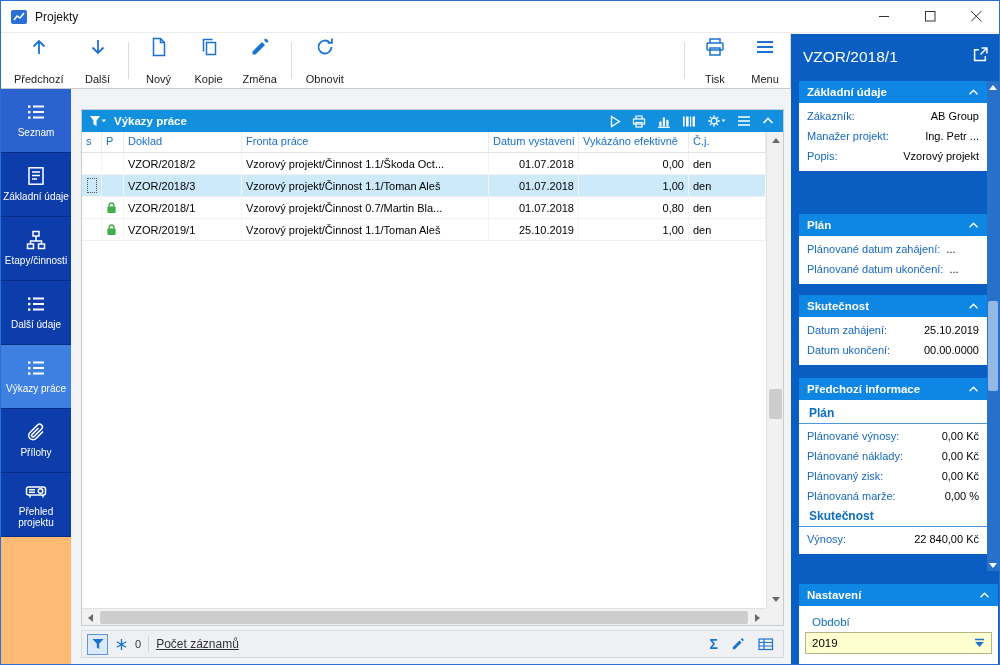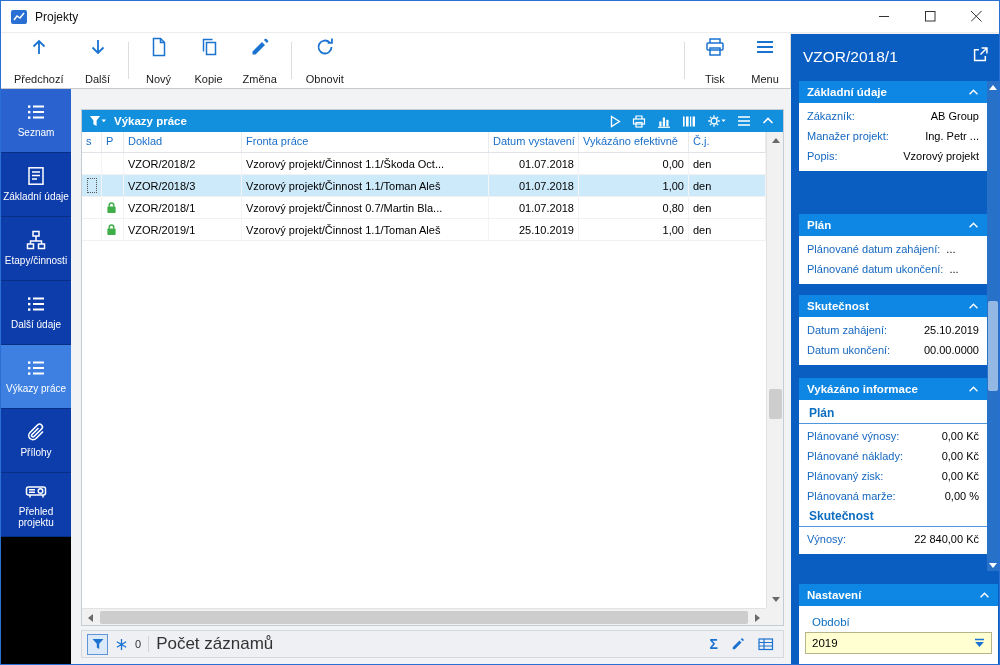--- a/index.html
+++ b/index.html
@@ -15,21 +15,21 @@
   .win-btn { width:46px; height:100%; display:flex; align-items:center; justify-content:center; cursor:default; }
 
   
   .toolbar { position:absolute; top:32px; left:0; width:790px; height:56px; background:#fff; border-bottom:1px solid #c9c9c9; border-right:1px solid #dcdcdc; display:flex; align-items:stretch; padding-left:4px; }
   .tb-btn { min-width:50px; padding:0 9px; display:flex; flex-direction:column; align-items:center; justify-content:center; gap:16px; }
   .tb-label { font-size:11px; color:#1b1b1b; white-space:nowrap; }
   .tb-sep { width:1px; background:#ddd; margin:9px 5px; }
   .tb-spacer { flex:1; }
 
   
-  .sidebar { position:absolute; top:88px; left:0; width:70px; bottom:0; background:#000000; }
+  .sidebar { position:absolute; top:88px; left:0; width:70px; bottom:0; background:#fdba74; }
   .side-item { height:64px; display:flex; flex-direction:column; align-items:center; justify-content:center; gap:5px; background:#0d3dab; border-bottom:1px solid #082f86; }
   .side-item .label { font-size:10px; color:#fff; text-align:center; line-height:1.15; overflow-wrap:anywhere; padding:0 2px; }
   .side-item.tile { background:#2a63cf; }
   .side-item.active { background:#3d80e2; }
 
   
   .main { position:absolute; left:70px; top:88px; width:720px; bottom:0; background:#f2f3f5; }
   .grid { position:absolute; left:10px; top:20px; width:703px; height:517px; background:#fff; border:1px solid #c4cdd6; }
   .grid-titlebar { height:22px; background:#1290de; display:flex; align-items:center; color:#fff; padding:0 7px; gap:7px; }
   .grid-title { font-size:11.5px; font-weight:bold; white-space:nowrap; }
@@ -50,21 +50,21 @@
   .sb-corner { position:absolute; right:0; bottom:0; width:17px; height:17px; background:#f1f1f1; }
   .sb-btn { position:absolute; width:17px; height:17px; display:flex; align-items:center; justify-content:center; }
   .v-thumb { position:absolute; left:2px; width:13px; background:#cdcdcd; border-radius:2px; }
   .h-thumb { position:absolute; top:2px; height:13px; background:#cdcdcd; border-radius:2px; }
 
   
   .statusbar { position:absolute; left:10px; top:541px; width:703px; height:28px; background:#eef0f3; border:1px solid #d5d9de; display:flex; align-items:center; padding:0 5px; gap:7px; }
   .filter-toggle { width:21px; height:21px; border:1px solid #5f94d8; background:#dcE9f8; display:flex; align-items:center; justify-content:center; }
   .sb-count { font-size:11px; color:#333; }
   .sb-sep { width:1px; height:16px; background:#d0d4d9; }
-  .sb-label { font-size:17px; color:#333; }
+  .sb-label { font-size:12px; color:#333;text-decoration:underline; }
   .sb-right { margin-left:auto; display:flex; align-items:center; gap:13px; padding-right:4px; }
   .sigma { font-size:14px; font-weight:bold; color:#1a73d1; line-height:1; }
 
   
   .detail { position:absolute; left:790px; top:33px; width:210px; bottom:0; background:#0a5ec2; }
   .detail-header { height:46px; display:flex; align-items:center; padding:0 12px; color:#fff; font-size:15.5px; }
   .popout { position:absolute; top:13px; right:13px; }
   .card { position:absolute; left:8px; width:188px; background:#fff; }
   .card-header { height:22px; background:#0e86e3; color:#fff; font-weight:bold; font-size:11.5px; display:flex; align-items:center; padding:0 8px; }
   .card-header .chev { margin-left:auto; }
@@ -564,21 +564,21 @@
           </div>
         <div class="kv">
             <span class="k">Datum ukončení:</span>
             <span class="v">00.00.0000</span>
           </div>
       </div>
     </div>
 
     <div class="card" style="top:344px;">
       <div class="card-header">
-        <span>Vykázáno informace</span>
+        <span>Předchozí informace</span>
         <span class="chev">
             <svg width="11" height="7" viewBox="0 0 12 8" fill="none" stroke="#fff" stroke-width="1.6">
               <path d="M1.5 6L6 1.5 10.5 6"></path>
             </svg>
           </span>
       </div>
       <div class="card-body">
         <div class="sub">Plán</div>
         <div class="kv">
             <span class="k">Plánované výnosy:</span>

